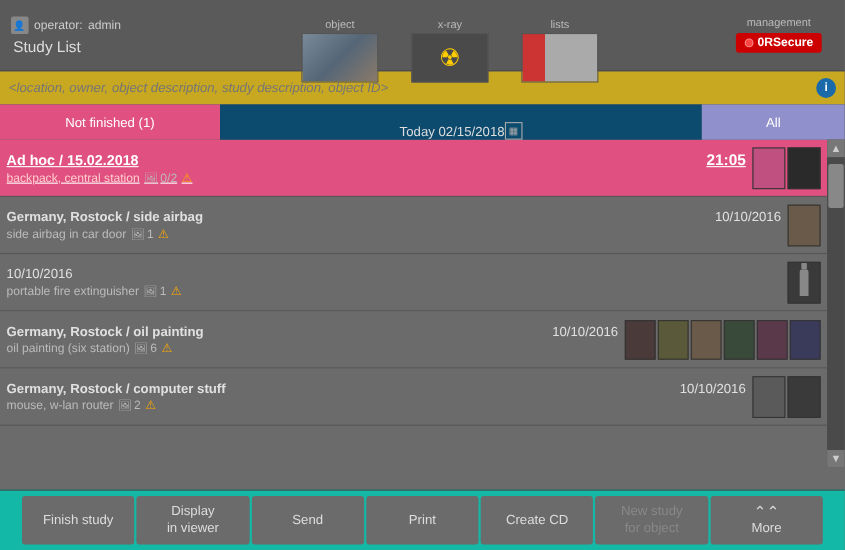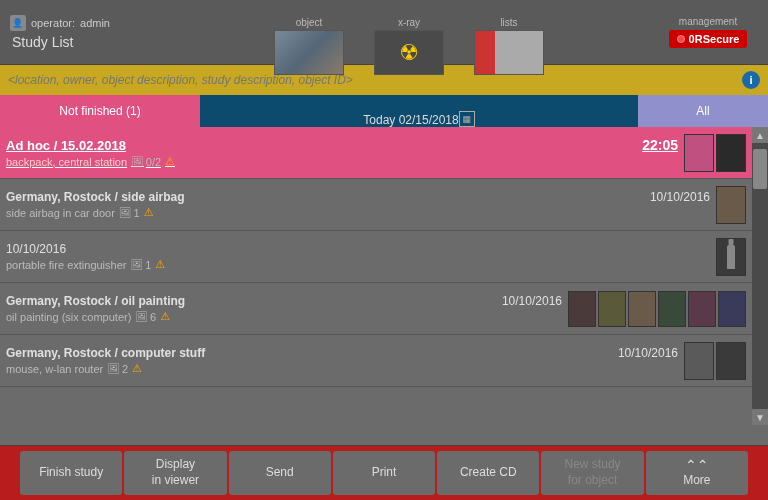--- a/index.html
+++ b/index.html
@@ -368,21 +368,21 @@
       height: 36px;
     }
 
     
     .bottom-toolbar {
       position: absolute;
       bottom: 0;
       left: 0;
       right: 0;
       height: 55px;
-      background: #b91c1c;
+      background: #14b8a6;
       display: flex;
       align-items: center;
       gap: 2px;
       padding: 0 20px;
       border-top: 1px solid #444;
     }
     .toolbar-btn {
       flex: 1;
       height: 44px;
       background: #6b6b6b;
@@ -489,21 +489,21 @@
   </div>
 </div>
 
 <div class="content-area">
   <div class="list-area">
 
     <div class="study-row highlighted">
       <div class="study-row-info">
         <div class="study-title-row">
           <span class="study-location">Ad hoc / 15.02.2018</span>
-          <span class="study-date">22:05</span>
+          <span class="study-date">21:05</span>
         </div>
         <div class="study-desc-row">
           <span class="study-desc">backpack, central station</span>
           <span class="image-count">
             <span class="image-count-icon">🖼</span>
             <span>0/2</span>
           </span>
           <span class="alert-icon">⚠</span>
         </div>
       </div>
@@ -554,21 +554,21 @@
       </div>
     </div>
 
     <div class="study-row">
       <div class="study-row-info">
         <div class="study-title-row">
           <span class="study-location">Germany, Rostock / oil painting</span>
           <span class="study-date">10/10/2016</span>
         </div>
         <div class="study-desc-row">
-          <span class="study-desc">oil painting (six computer)</span>
+          <span class="study-desc">oil painting (six station)</span>
           <span class="image-count">
             <span class="image-count-icon">🖼</span>
             <span>6</span>
           </span>
           <span class="alert-icon">⚠</span>
         </div>
       </div>
       <div class="study-thumbs thumb-grid">
         <div class="study-thumb" style="background:#4a3a3a;width:28px;height:36px;"></div>
         <div class="study-thumb" style="background:#5a5a3a;width:28px;height:36px;"></div>

